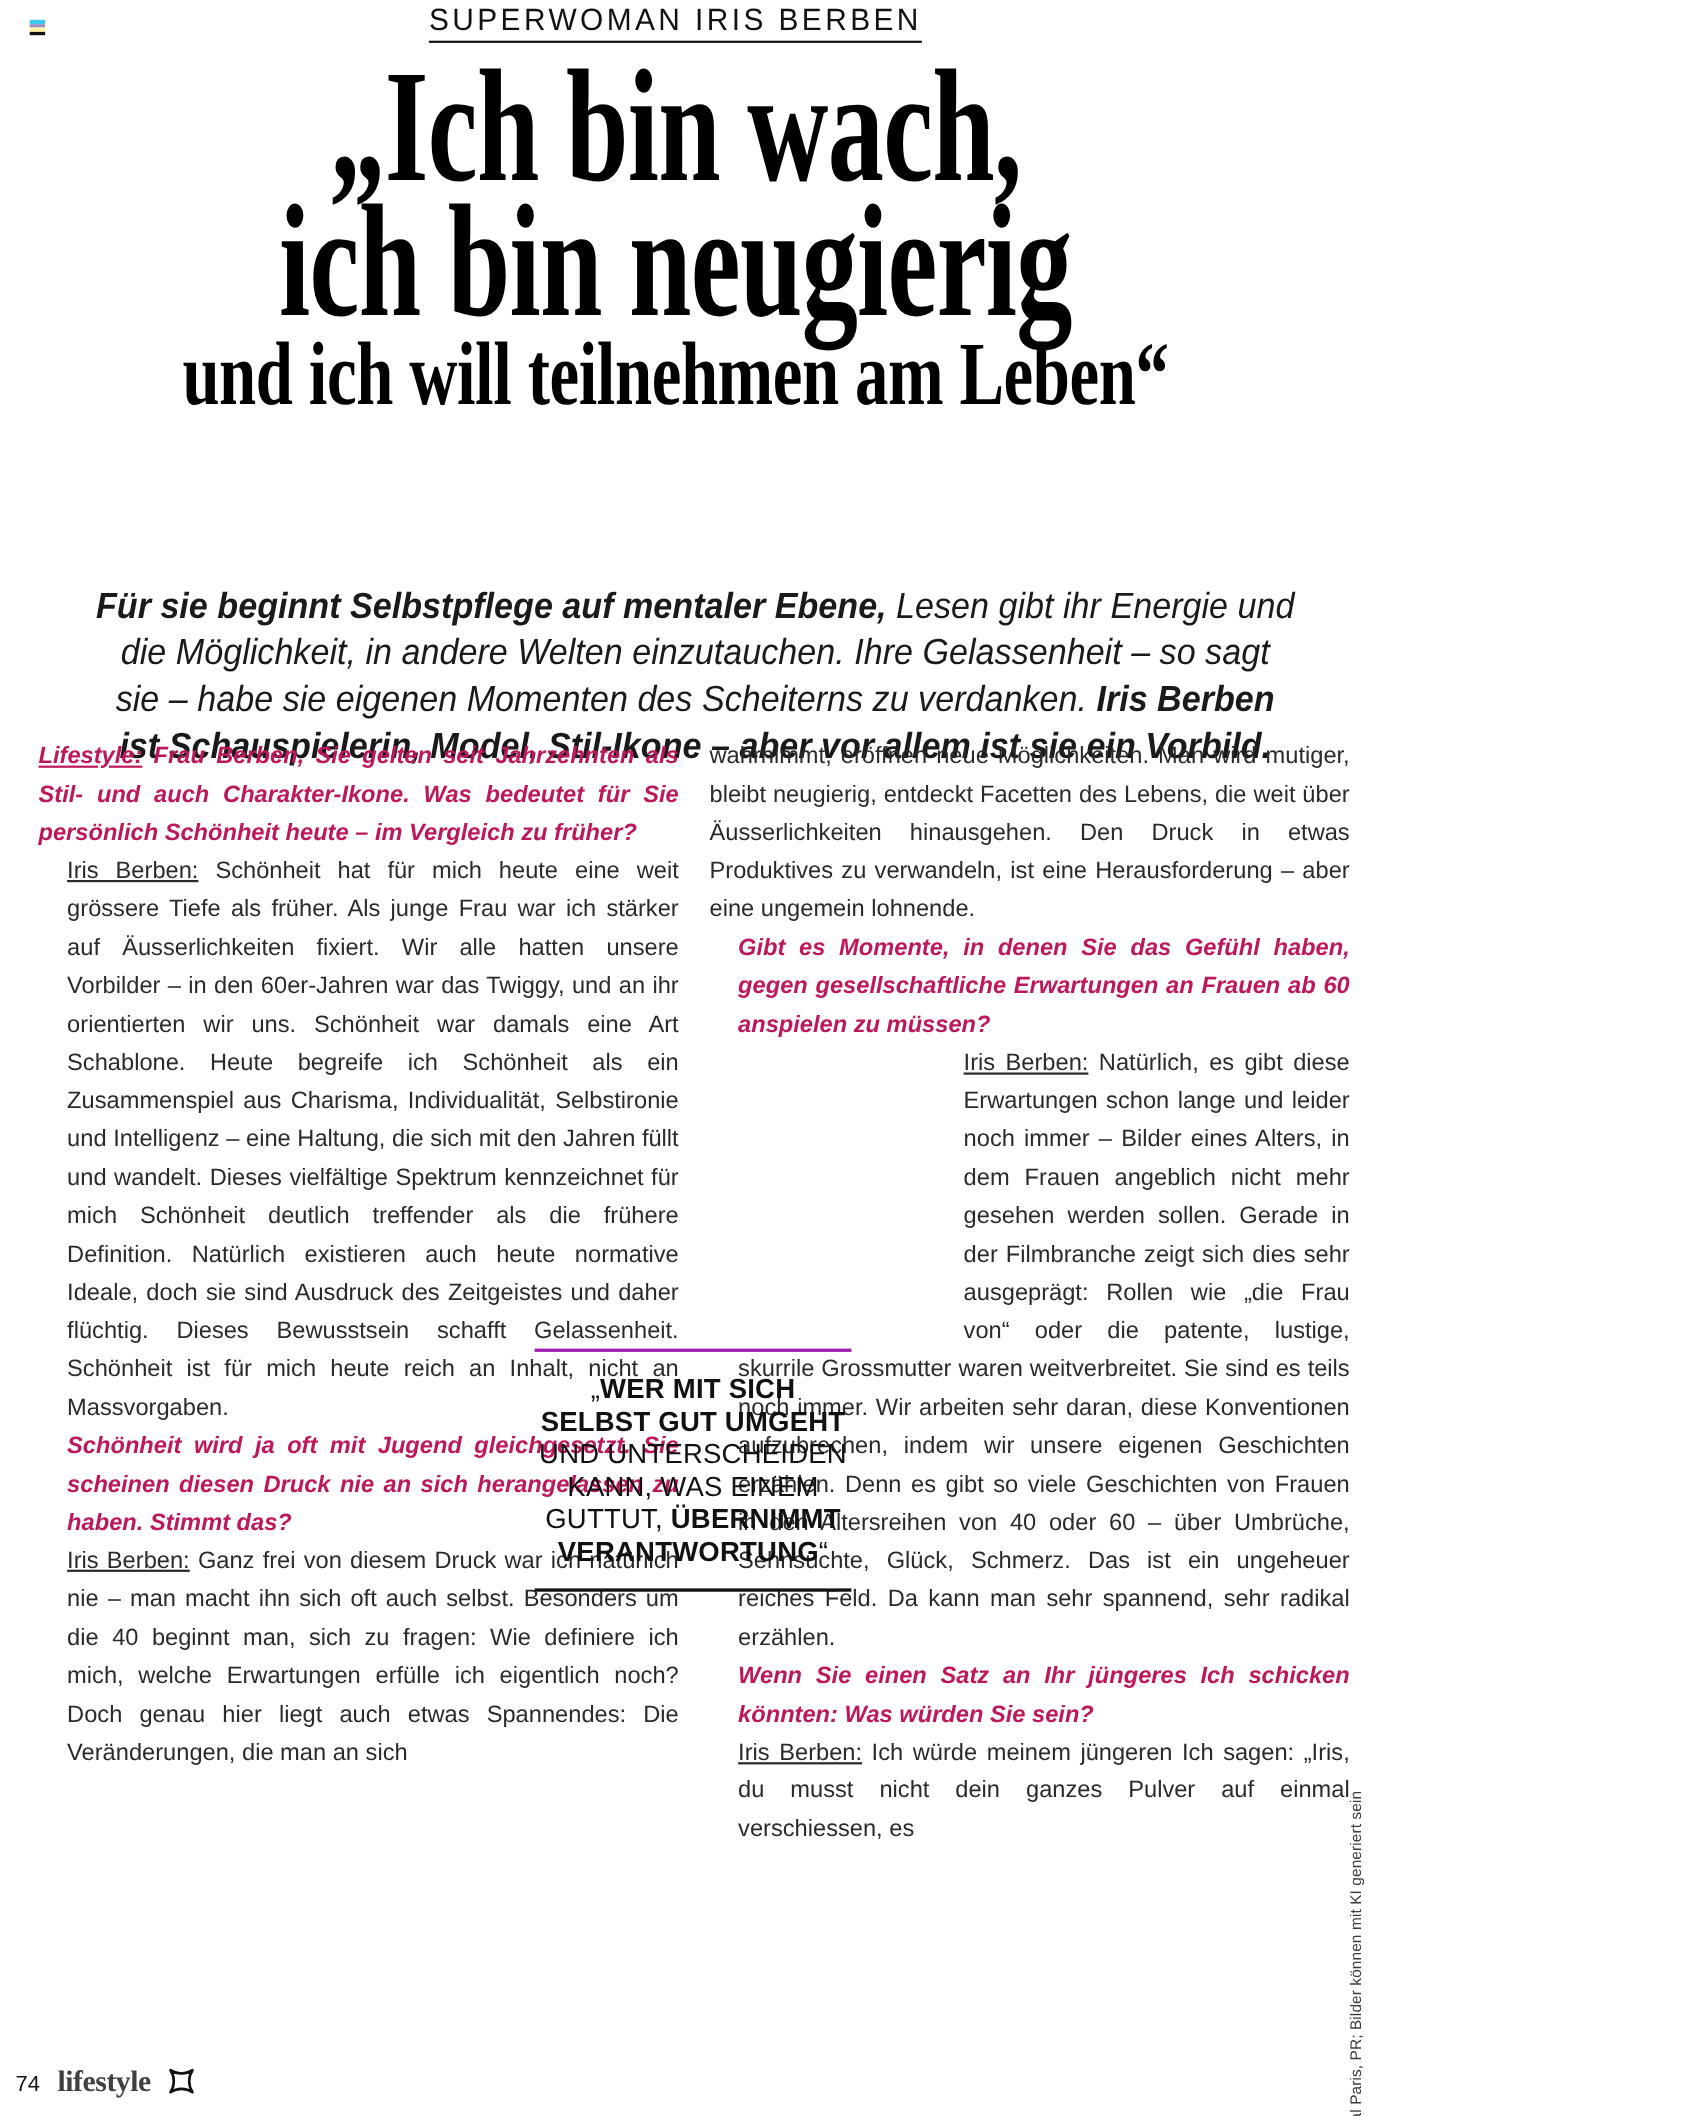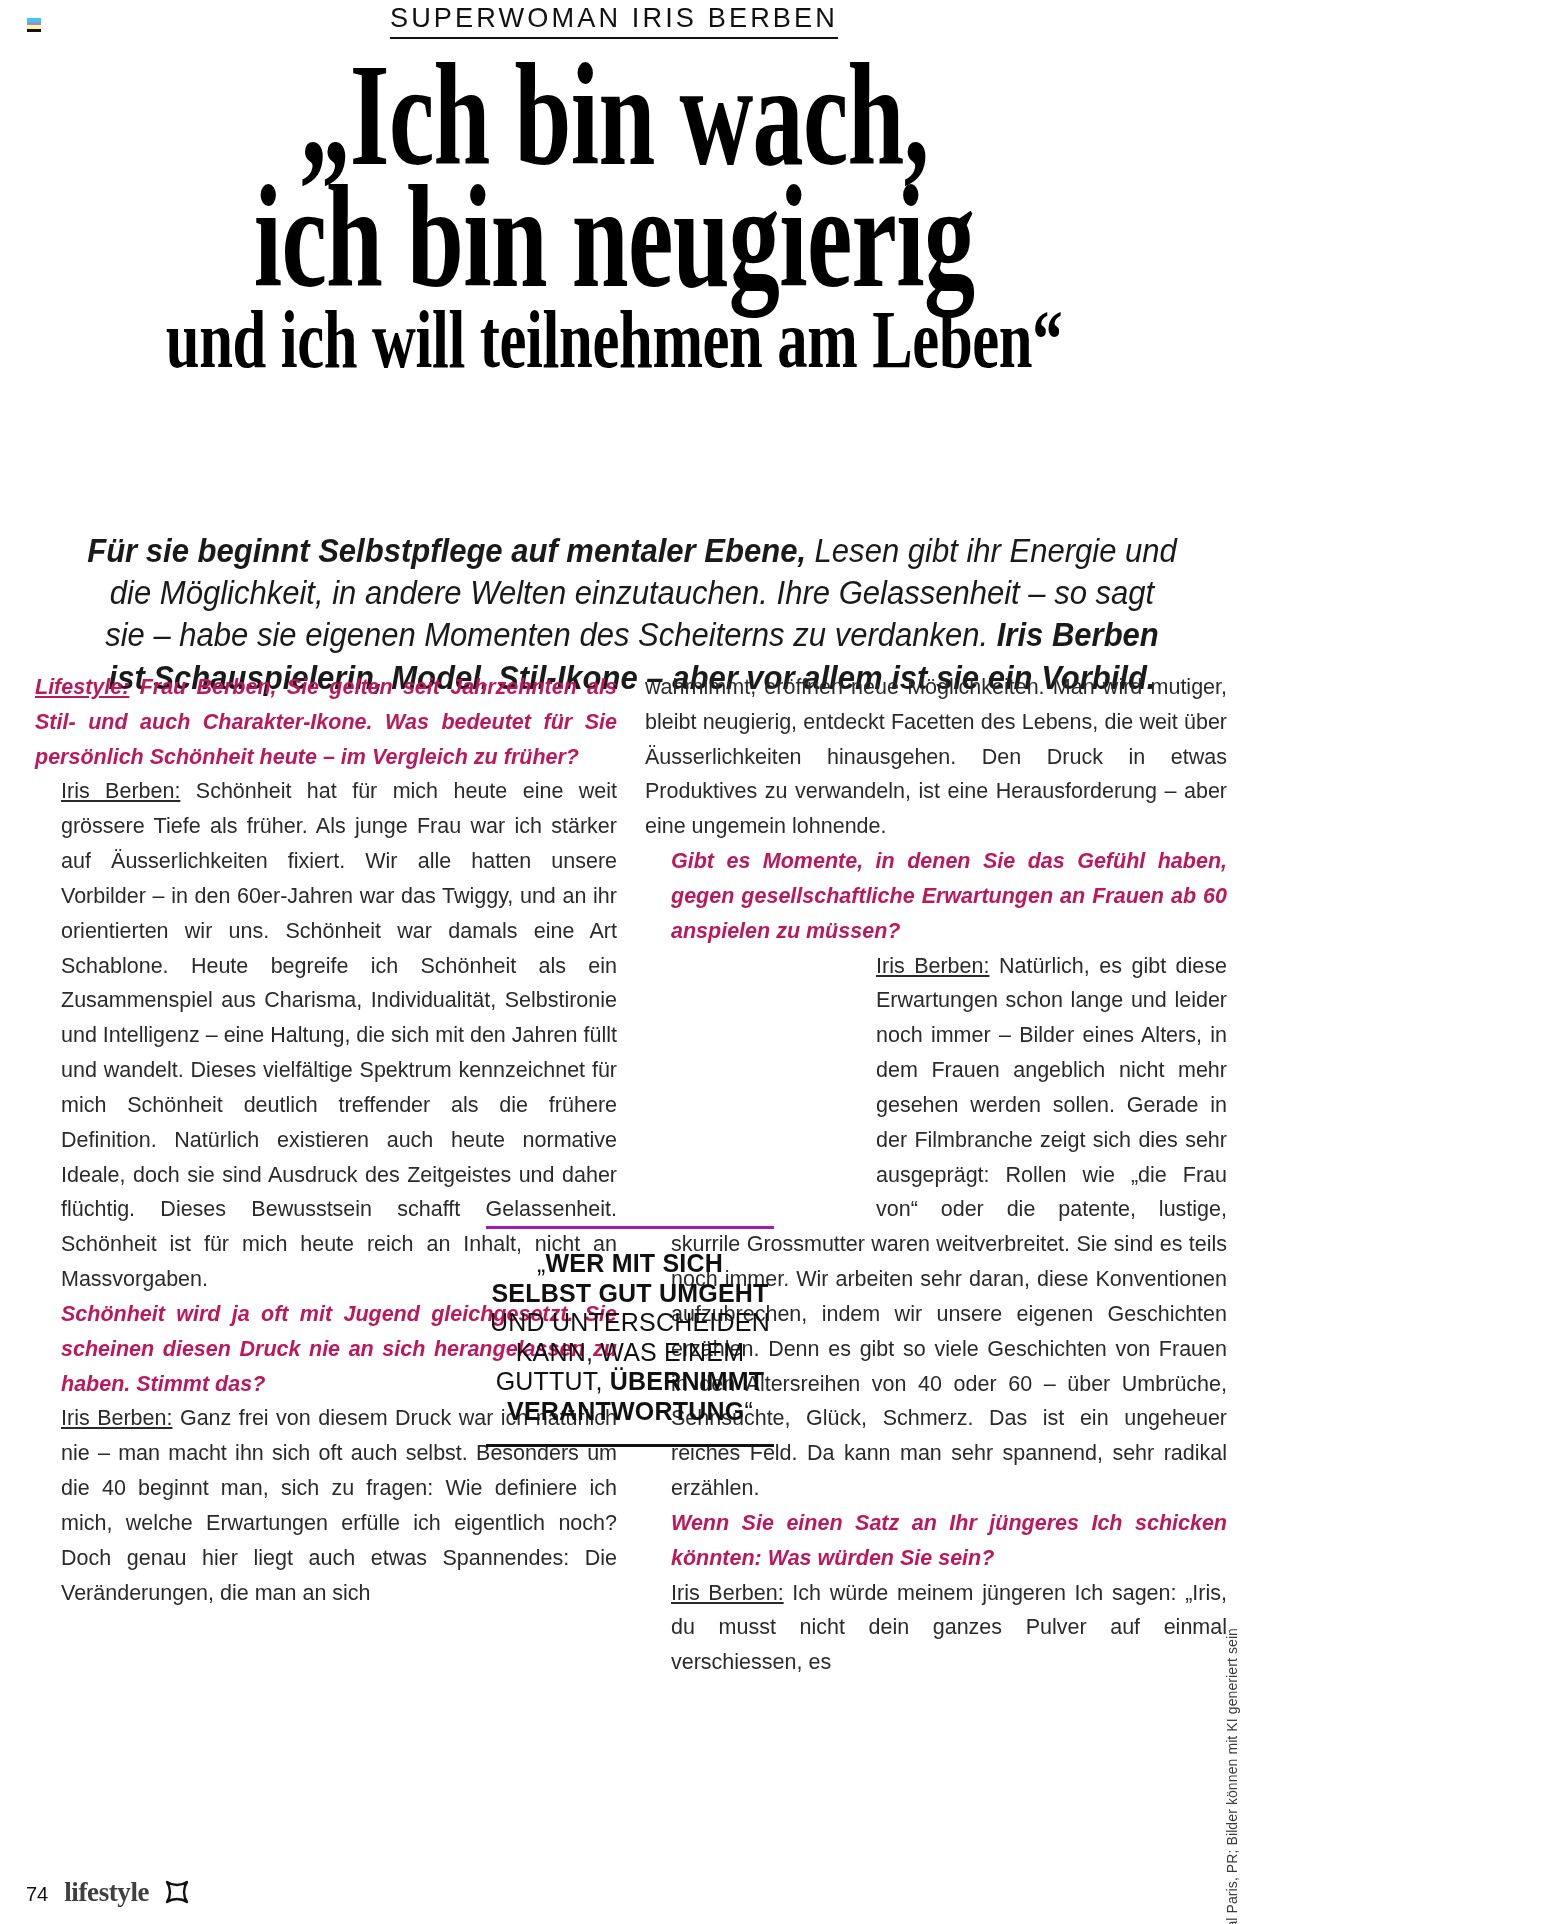--- a/index.html
+++ b/index.html
@@ -172,21 +172,20 @@
     letter-spacing:0.1px;
   }
 
   
   .footer {
     position:absolute;
     left:14px; bottom:16px;
     display:flex;
     align-items:baseline;
     gap:16px;
-    margin-left:12px;
   }
   .folio {
     font-size:20px;
     font-weight:400;
     color:#111;
   }
   .brand {
     font-family:"Liberation Serif", serif;
     font-weight:700;
     font-size:27px;

